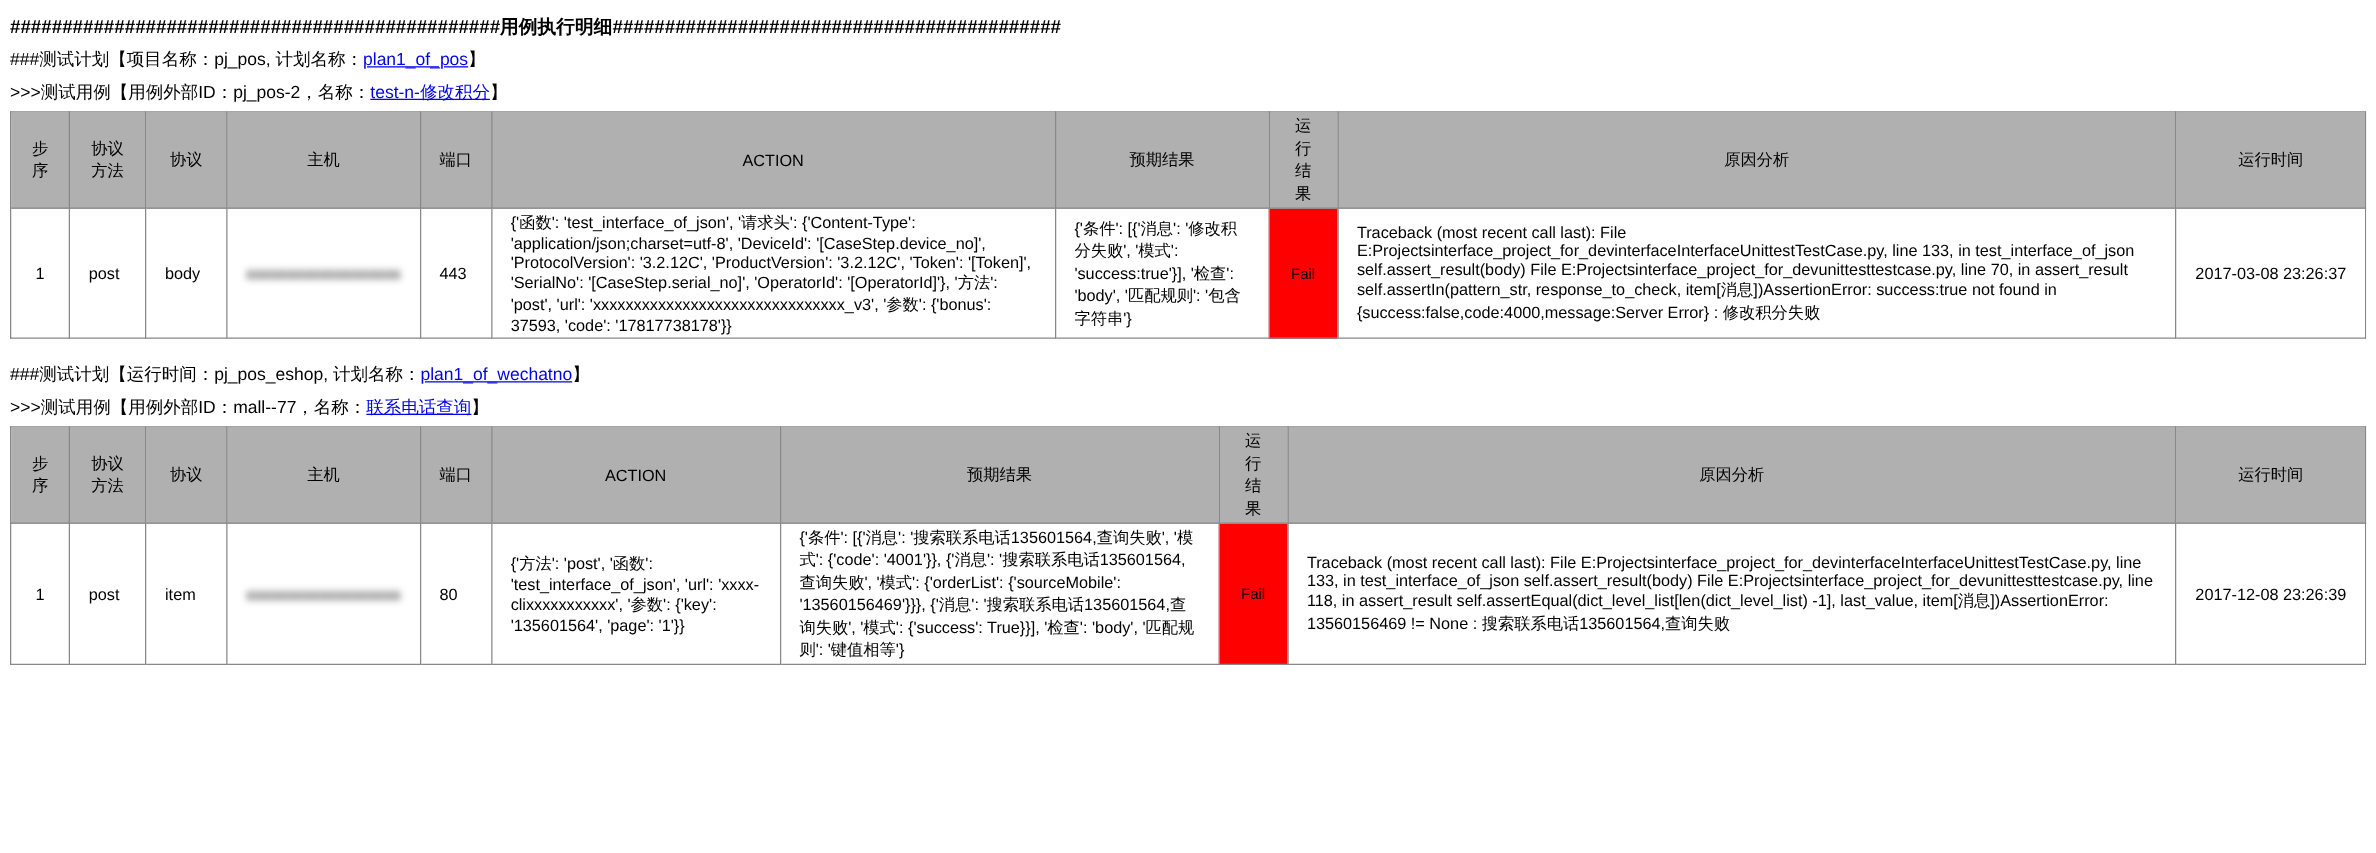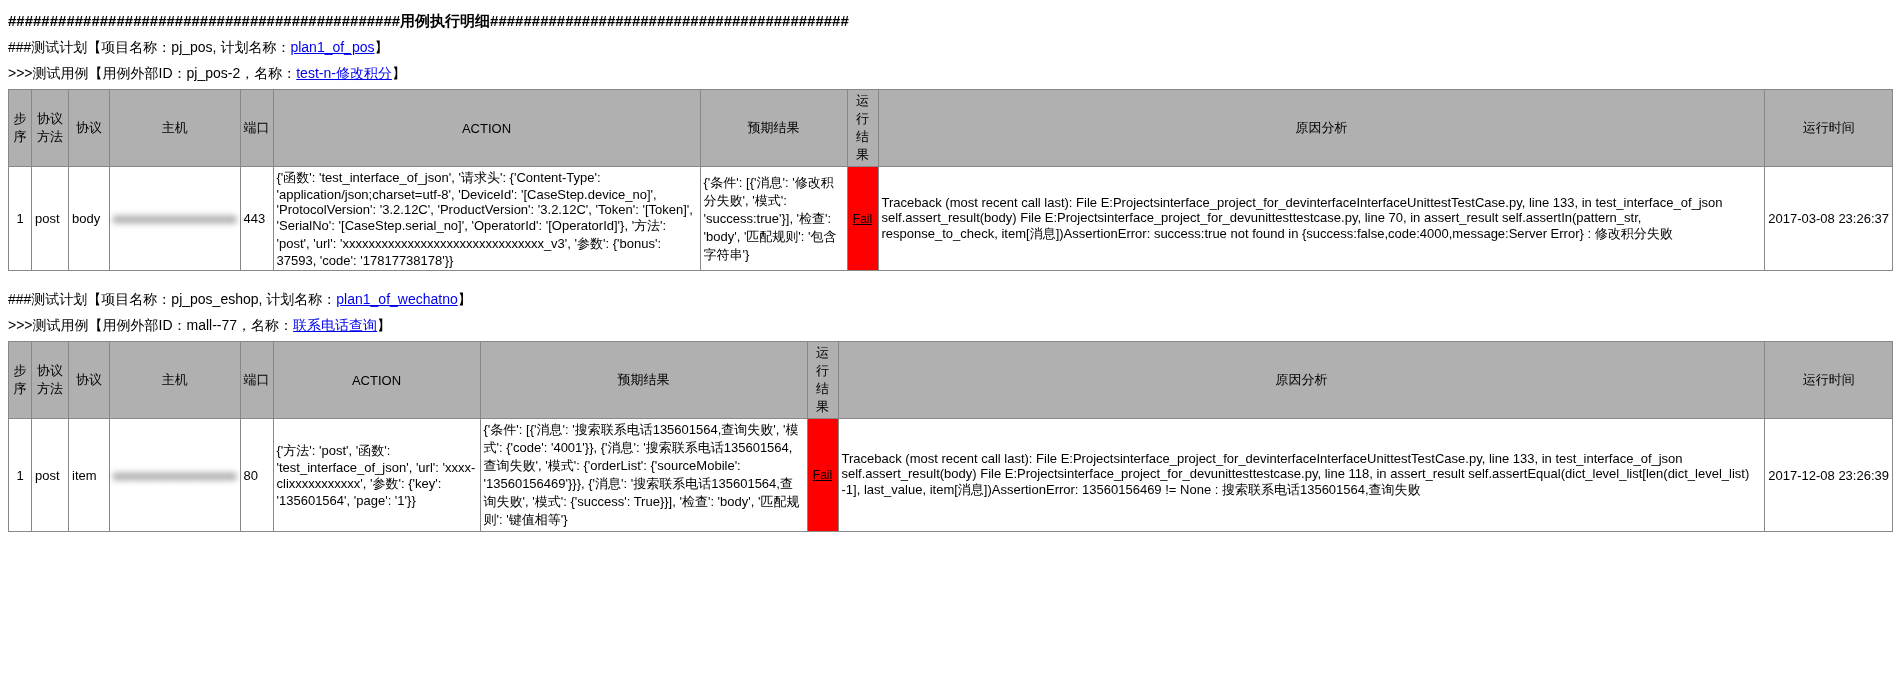--- a/index.html
+++ b/index.html
@@ -23,41 +23,40 @@
     text-decoration: underline;
   }
   table {
     border-collapse: collapse;
     width: 100%;
     margin: 6px 0 20px 0;
     font-size: 13px;
   }
   th, td {
     border: 1px solid #888;
-    padding: 2px 3px;
+    padding: 2px 15px;
     text-align: left;
     vertical-align: middle;
   }
   th {
     background: #B0B0B0;
     font-weight: normal;
     text-align: center;
   }
   th.vert {
     width: 16px;
     word-break: break-all;
     white-space: normal;
   }
   .fail-cell {
     background: #FF0000;
     color: #000;
     text-align: center;
     font-size: 12px;
     width: 24px;
-    text-decoration: underline;
   }
   .nowrap { white-space: nowrap; text-align:center; }
   .col-seq { width: 16px; text-align:center;}
   .col-method { width: 30px; }
   .col-proto { width: 34px; }
   .col-host { width: 120px; }
   .col-port { width: 26px; }
   .col-time { width: 84px; text-align:right;}
   .blur {
     filter: blur(3px);
@@ -99,21 +98,21 @@
     <td style="width:420px">{'函数': 'test_interface_of_json', '请求头': {'Content-Type': 'application/json;charset=utf-8', 'DeviceId': '[CaseStep.device_no]', 'ProtocolVersion': '3.2.12C', 'ProductVersion': '3.2.12C', 'Token': '[Token]', 'SerialNo': '[CaseStep.serial_no]', 'OperatorId': '[OperatorId]'}, '方法': 'post', 'url': 'xxxxxxxxxxxxxxxxxxxxxxxxxxxxxxx_v3', '参数': {'bonus': 37593, 'code': '17817738178'}}</td>
     <td style="width:140px">{'条件': [{'消息': '修改积分失败', '模式': 'success:true'}], '检查': 'body', '匹配规则': '包含字符串'}</td>
     <td class="fail-cell">Fail</td>
     <td>Traceback (most recent call last): File E:Projectsinterface_project_for_devinterfaceInterfaceUnittestTestCase.py, line 133, in test_interface_of_json self.assert_result(body) File E:Projectsinterface_project_for_devunittesttestcase.py, line 70, in assert_result self.assertIn(pattern_str, response_to_check, item[消息])AssertionError: success:true not found in {success:false,code:4000,message:Server Error} : 修改积分失败</td>
     <td class="col-time nowrap">2017-03-08 23:26:37</td>
   </tr>
 </tbody>
   </table>
 
 <div class="plan-line">
-  <span>###测试计划【项目名称：pj_pos_eshop, 计划名称：</span><a href="#">plan1_of_wechatno</a><span>】</span>
+  <span>###测试计划【运行时间：pj_pos_eshop, 计划名称：</span><a href="#">plan1_of_wechatno</a><span>】</span>
 </div>
 <div class="case-line">
   <span>&gt;&gt;&gt;测试用例【用例外部ID：mall--77，名称：</span><a href="#">联系电话查询</a><span>】</span>
 </div>
 
 <table>
   <tbody>
       <tr>
     <th class="vert">步序</th>
     <th class="vert">协议方法</th>

